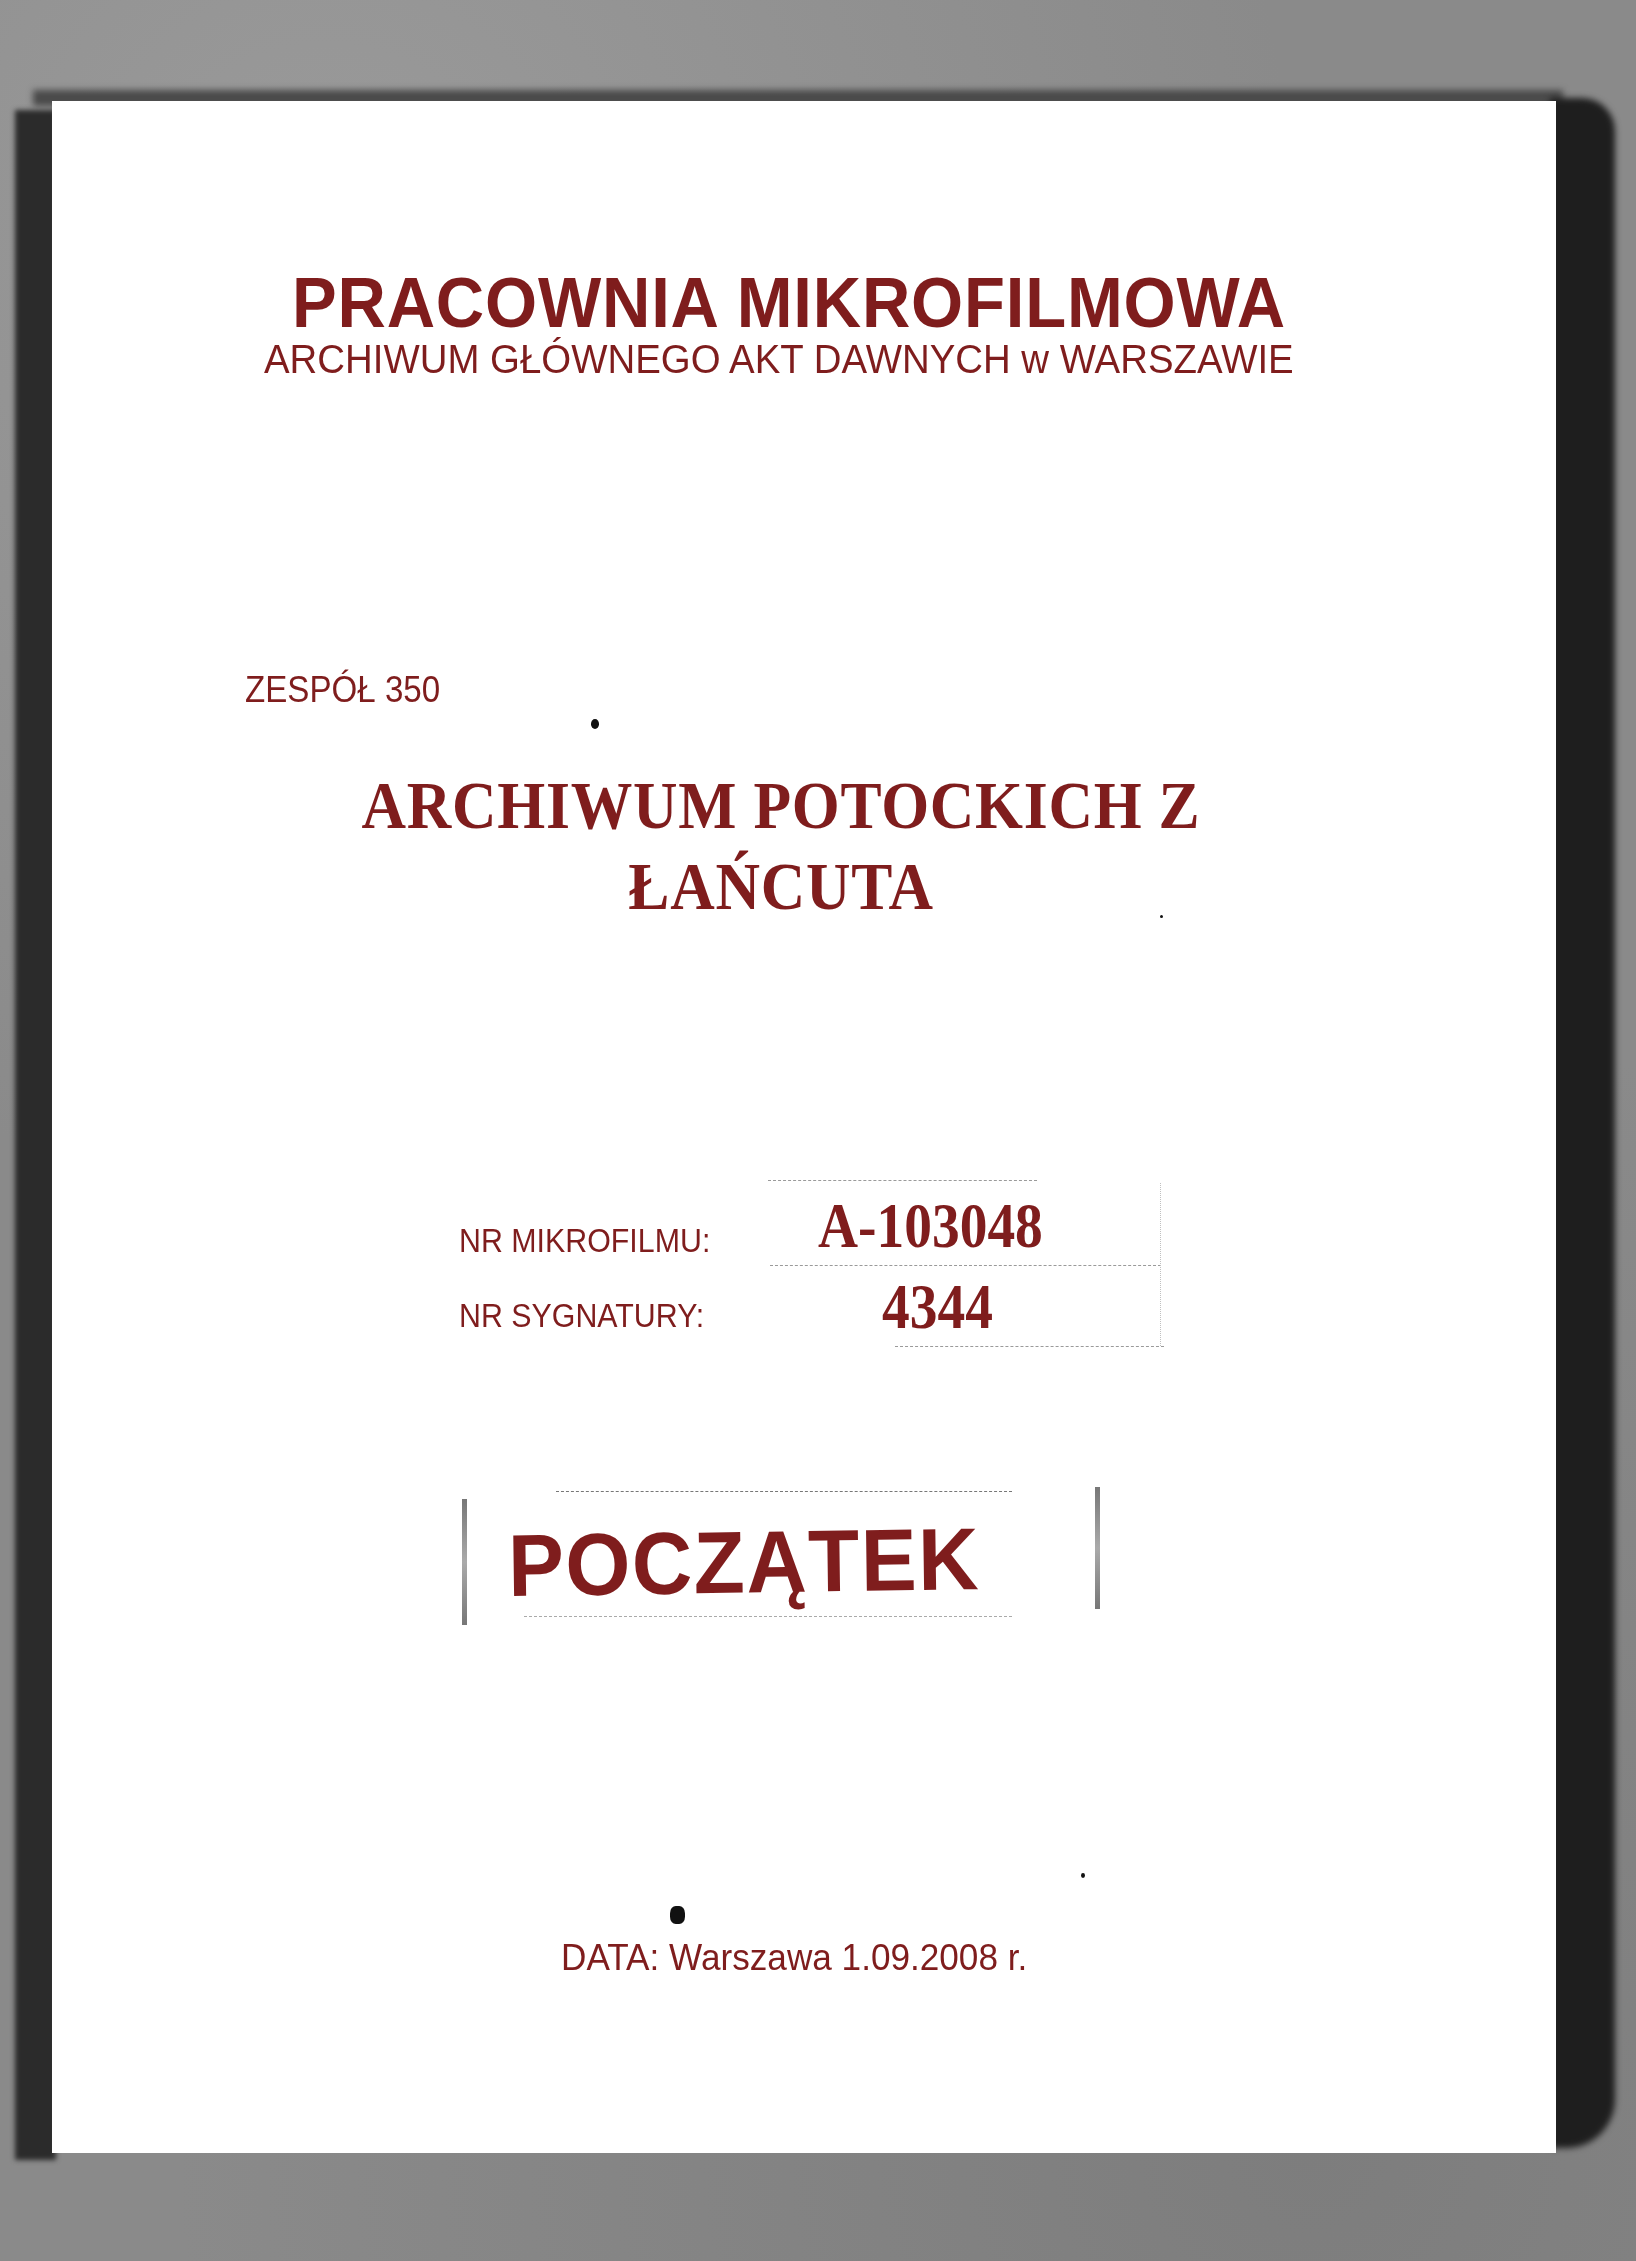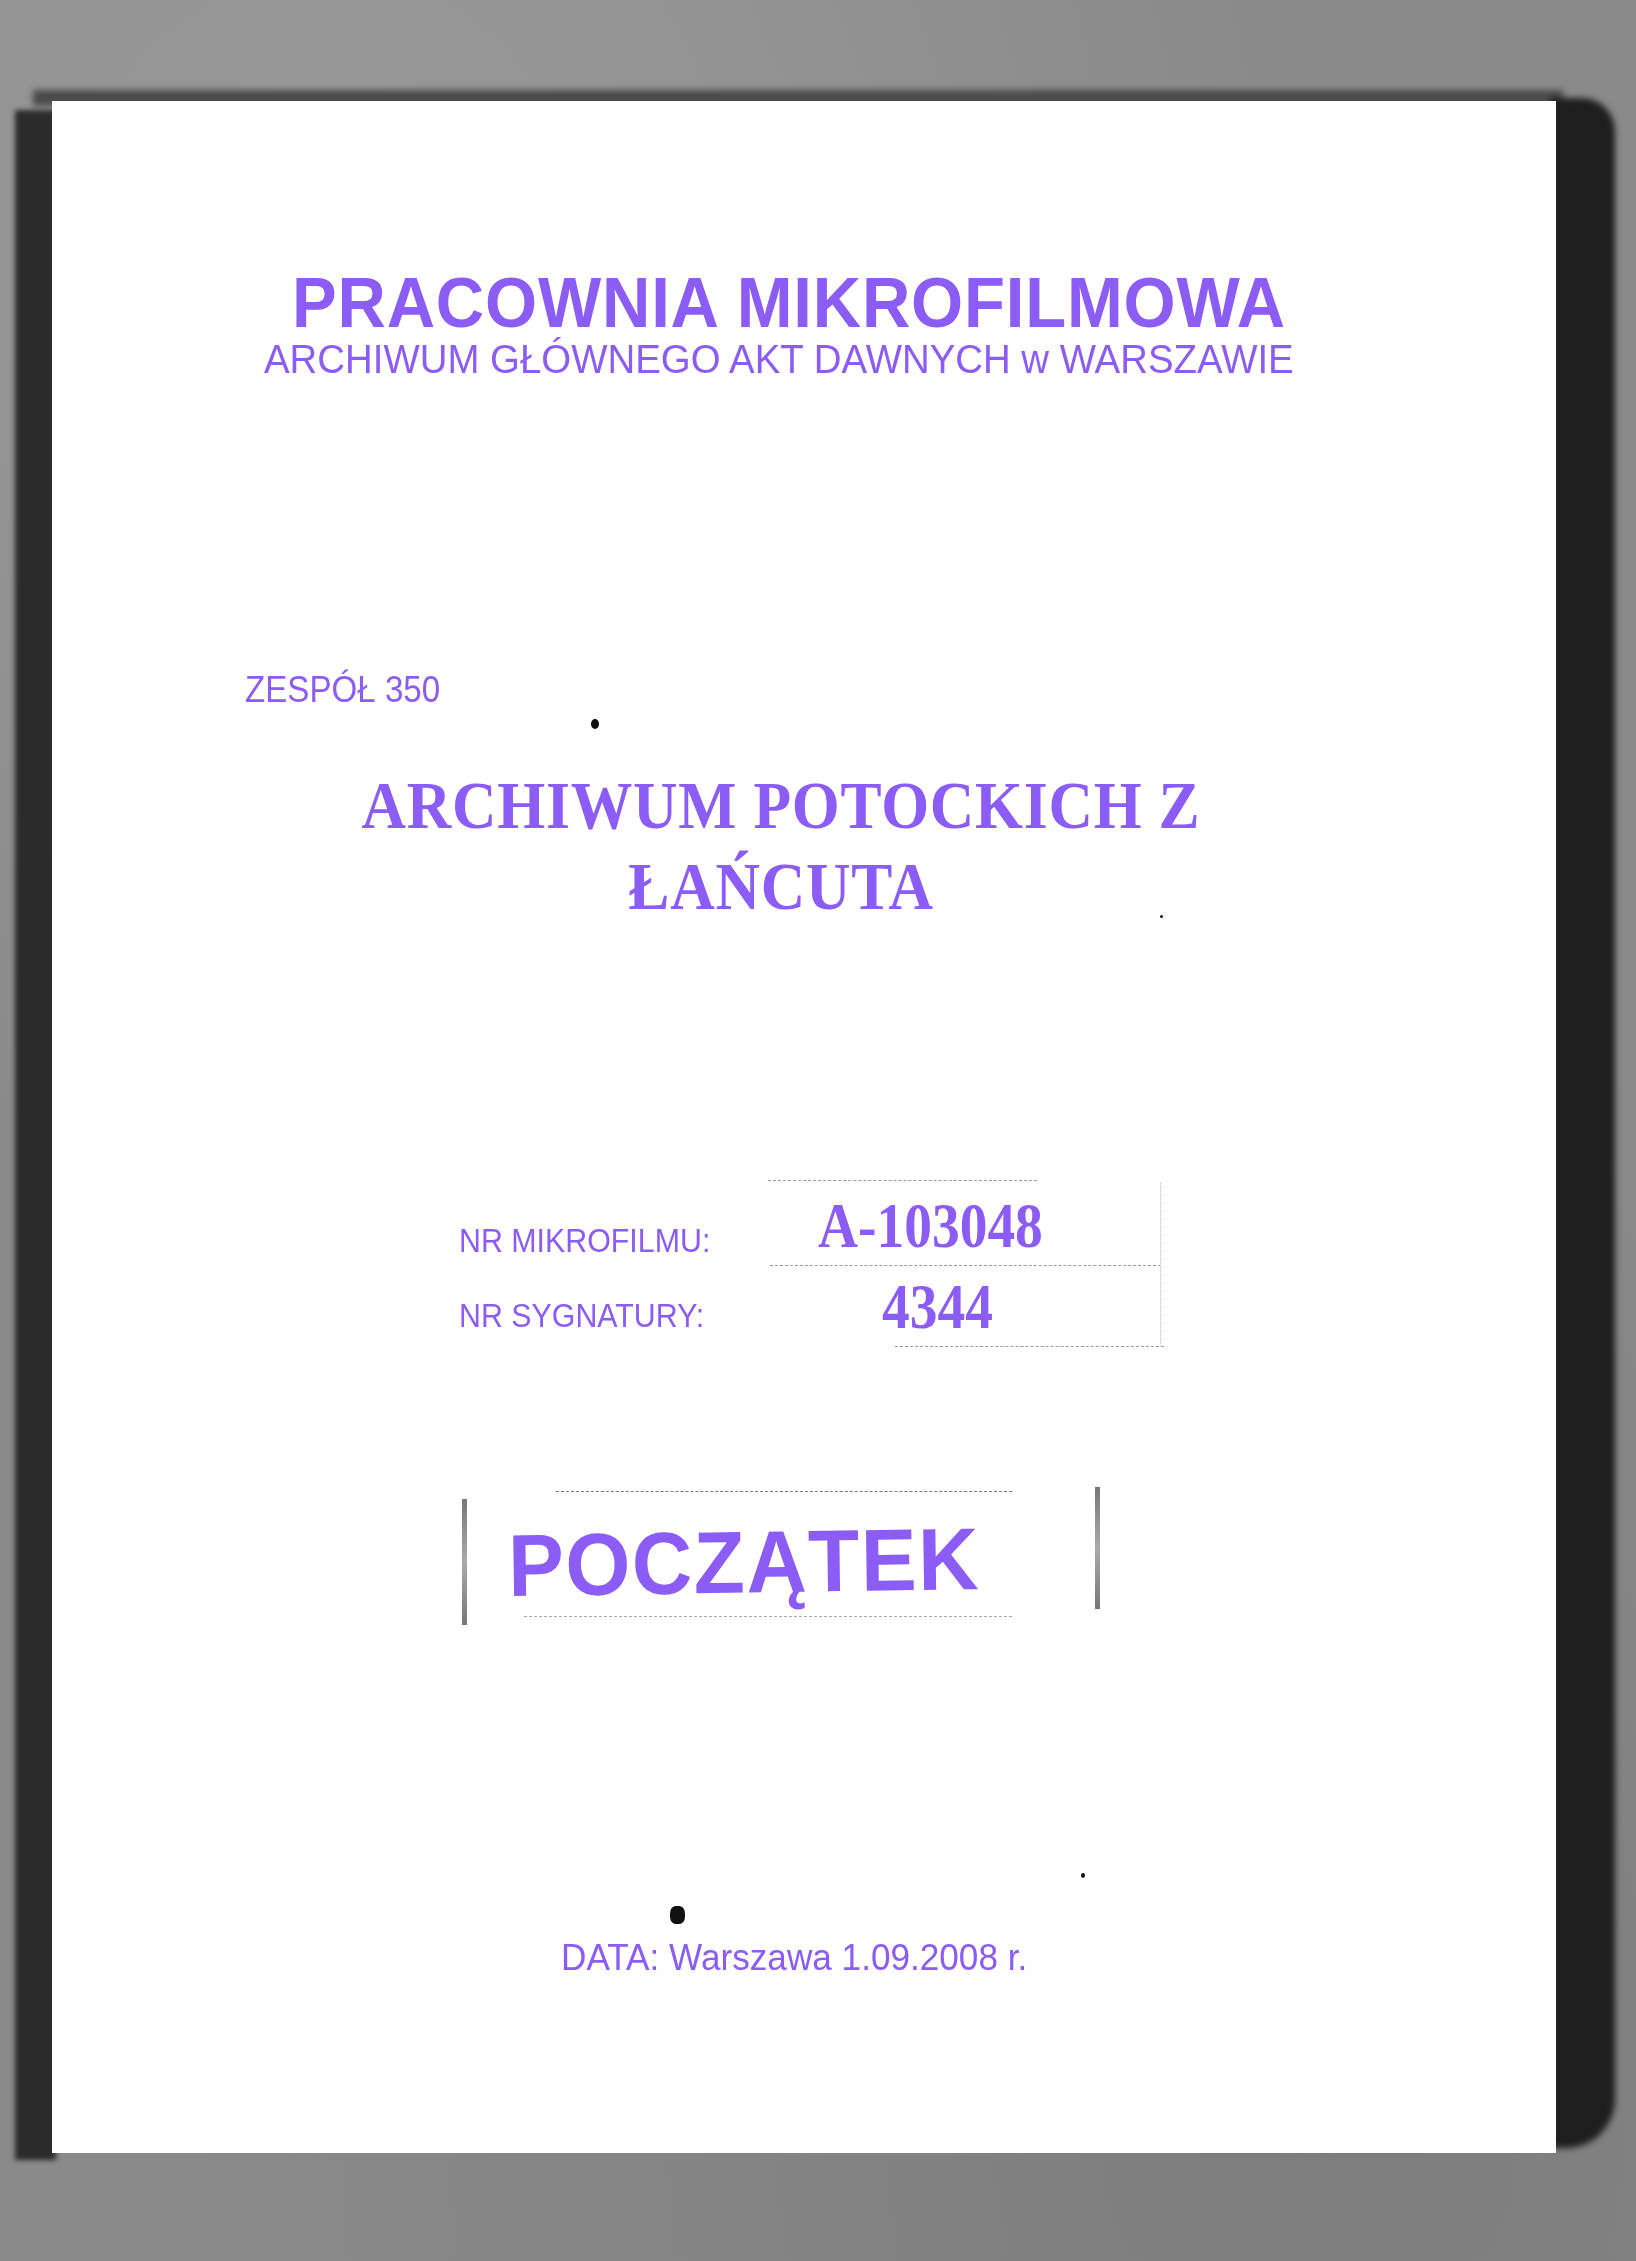--- a/index.html
+++ b/index.html
@@ -18,21 +18,21 @@
     position:absolute; left:1550px; top:98px; width:65px; height:2050px;
     background:#1e1e1e; border-radius:0 33px 49px 0; filter:blur(3.3px);
   }
   .shadow-top {
     position:absolute; left:33px; top:90px; width:1530px; height:16.3px;
     background:#4a4a4a; filter:blur(3.3px);
   }
   .page {
     position:absolute; left:52px; top:101px; width:1504px; height:2052px;
     background:#ffffff;
-    font-family:"Liberation Sans", sans-serif; color:#8b5cf6;
+    font-family:"Liberation Sans", sans-serif; color:#7f1d1d;
   }
   .abs { position:absolute; white-space:nowrap; }
   .h-title {
     left:240px; top:163px; font-size:67px; font-weight:bold;
     letter-spacing:0.8px; transform:scaleY(1.05);
   }
   .h-sub {
     left:212px; top:236px; font-size:40px; transform:scaleX(0.96);
     transform-origin:left;
   }

